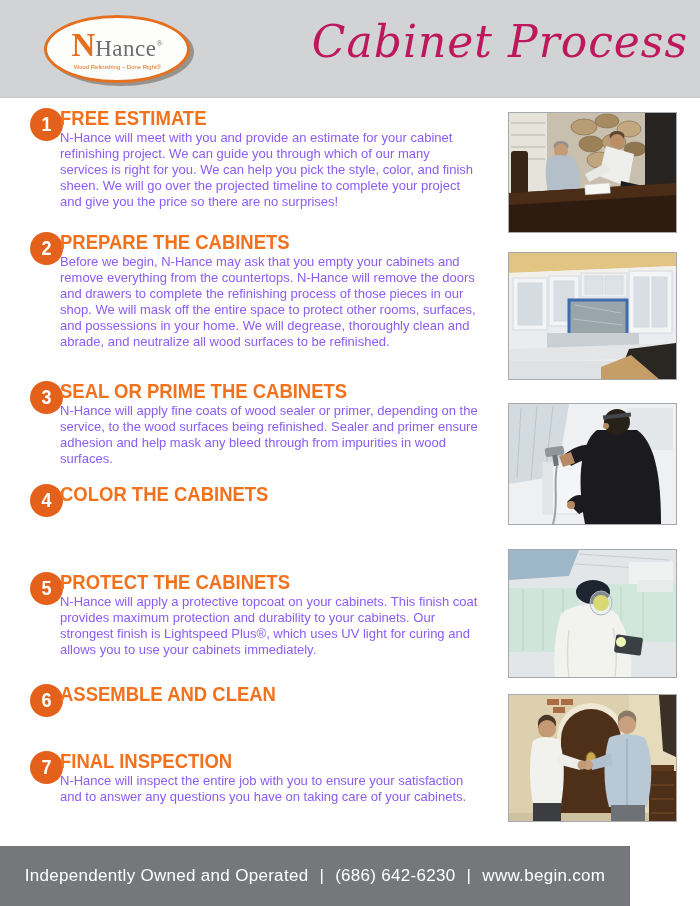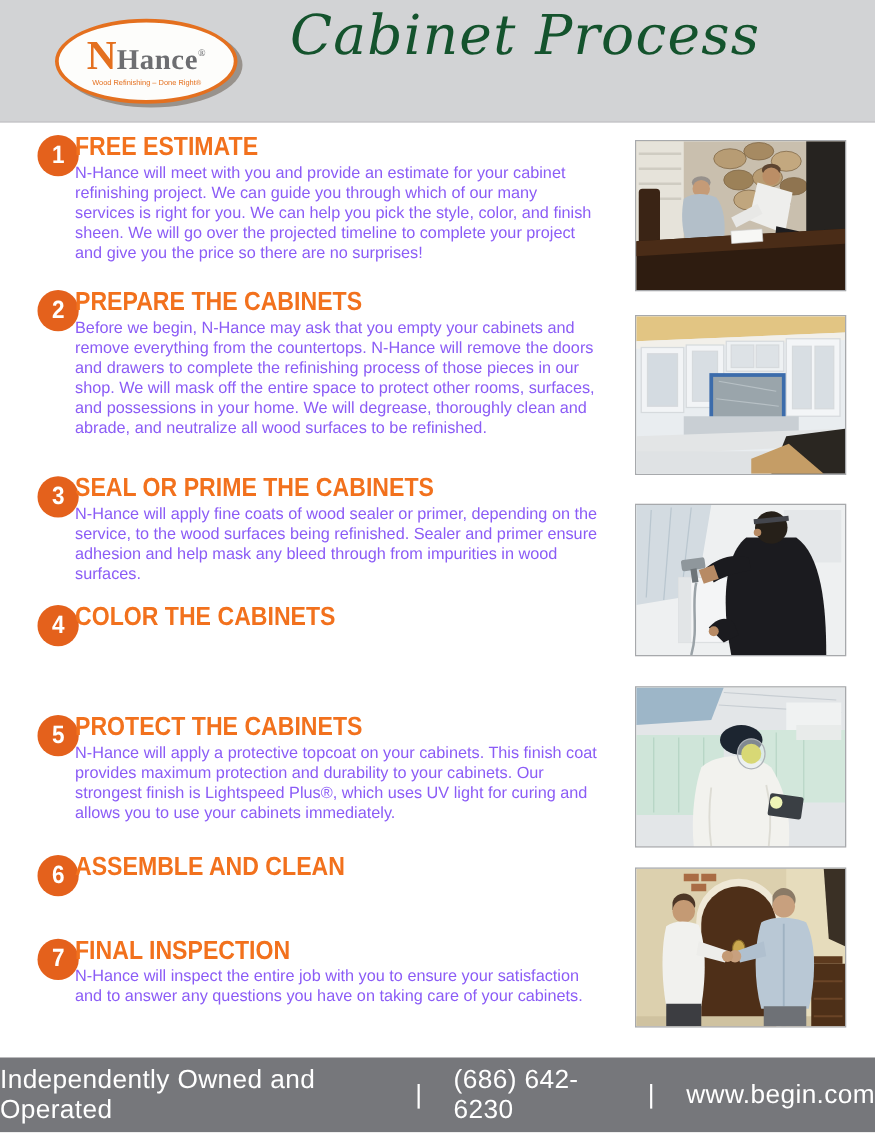--- a/index.html
+++ b/index.html
@@ -8,26 +8,26 @@
 
   
   .header{position:absolute;left:0;top:0;width:700px;height:97px;background:#d2d3d5;
           border-bottom:1px solid #c3c4c6;}
   .logo-oval{position:absolute;left:44px;top:15px;width:140px;height:62px;background:#fdfdfb;
              border:3px solid #e4701f;border-radius:50%;
              box-shadow:4px 3px 0 #98928c;
              display:flex;flex-direction:column;align-items:center;justify-content:center;}
   .logo-line1{display:flex;align-items:baseline;font-family:"Liberation Serif", serif;line-height:1;}
   .logo-n{color:#e4701f;font-size:33px;font-weight:bold;}
-  .logo-hance{color:#6d6e71;font-size:23px;letter-spacing:.5px;font-weight:bold;}
+  .logo-hance{color:#6d6e71;font-size:23px;letter-spacing:.5px;}
   .logo-reg{color:#6d6e71;font-size:8px;position:relative;top:-10px;}
   .logo-tagline{color:#e4701f;font-size:7px;transform:scale(.85);white-space:nowrap;margin-top:1px;}
-  .header-title{position:absolute;left:232px;top:3px;width:456px;text-align:left;
+  .header-title{position:absolute;left:232px;top:16px;width:456px;text-align:right;
                 font-family:"DejaVu Serif", serif;font-style:italic;font-size:44px;
-                color:#14532d;letter-spacing:1px;}
+                color:#be185d;letter-spacing:1px;}
 
   
   .step{position:absolute;left:28px;width:468px;}
   .step-circle{position:absolute;left:2px;top:0;width:33px;height:33px;border-radius:50%;
                background:#e4611c;color:#ffffff;display:flex;align-items:center;justify-content:center;
                font-weight:bold;font-size:20px;}
   .step-circle span{display:inline-block;transform:scaleX(.9);}
   .step-content{margin-left:32px;}
   .step-title{color:#f2711d;font-weight:bold;font-size:21px;line-height:20px;margin-bottom:2px;
               transform:scaleX(.88);transform-origin:left center;white-space:nowrap;}
@@ -37,23 +37,23 @@
   .photo{position:absolute;left:508px;width:167px;border:1px solid #a7a9ac;background:#eeeeee;}
   .photo svg{display:block;width:100%;height:100%;}
   .p1{top:112px;height:119px;} .p2{top:252px;height:126px;} .p3{top:403px;height:120px;}
   .p4{top:549px;height:127px;} .p5{top:694px;height:126px;}
 
   
   .s1{top:108px;} .s2{top:232px;} .s3{top:381px;} .s4{top:484px;}
   .s5{top:572px;} .s6{top:684px;} .s7{top:751px;}
 
   
-  .footer{position:absolute;left:0;top:846px;width:700px;height:60px;background:#76777b;
-          color:#ffffff;display:flex;align-items:center;justify-content:center;gap:25px;
-          font-size:21px;letter-spacing:.3px;}
+  .footer{position:absolute;left:0;top:846px;width:630px;height:60px;background:#76777b;
+          color:#ffffff;display:flex;align-items:center;justify-content:center;gap:11px;
+          font-size:17px;letter-spacing:.3px;}
 </style>
 </head>
 <body>
 
 <div class="page">
 
   <div class="header">
     <div class="logo-oval">
       <div class="logo-line1">
         <span class="logo-n">N</span>

